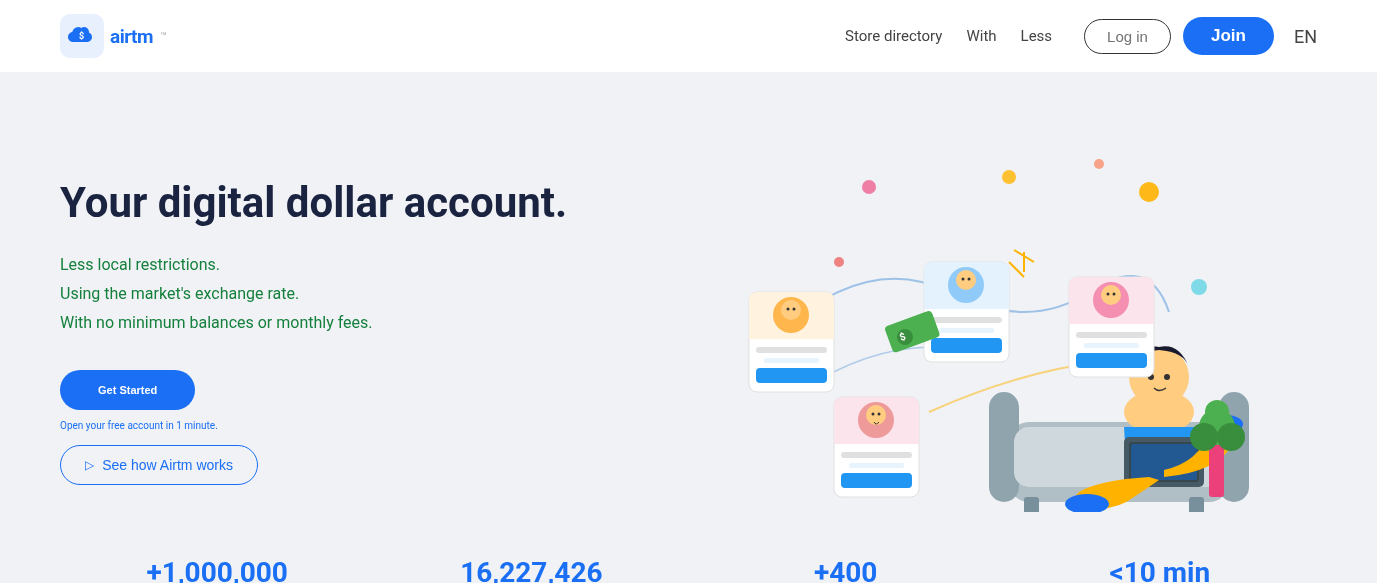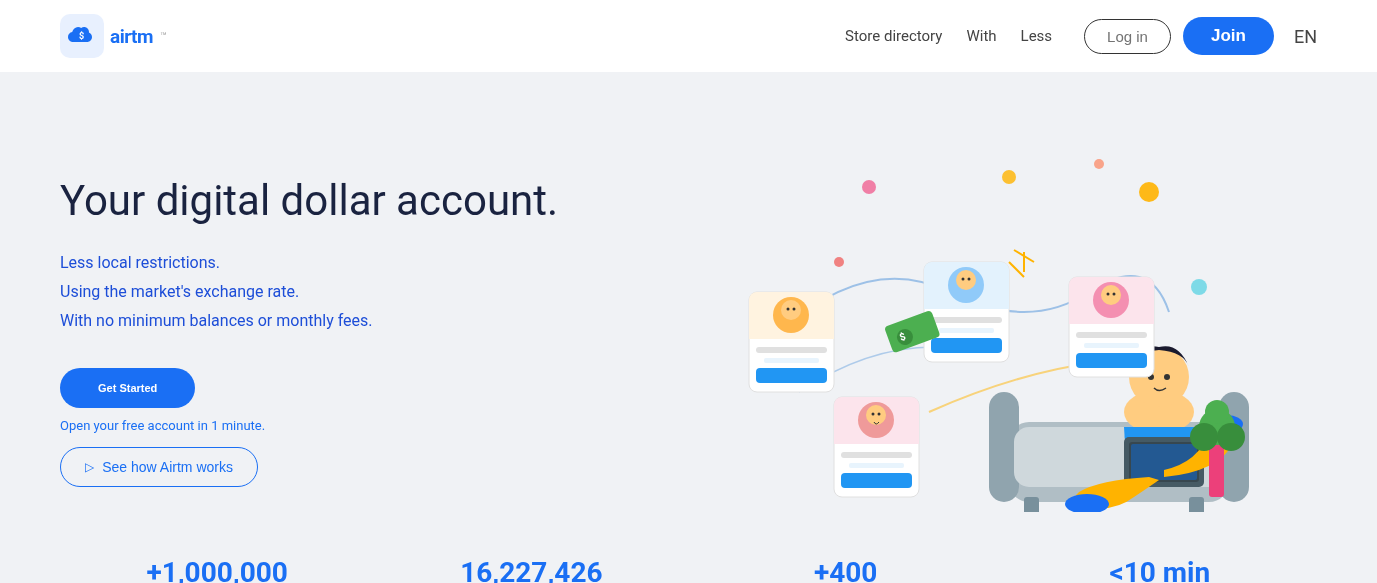--- a/index.html
+++ b/index.html
@@ -82,45 +82,45 @@
       min-height: 460px;
       background: #f0f2f5;
       position: relative;
     }
     .hero-left {
       flex: 0 0 540px;
       padding-top: 20px;
     }
     .hero-title {
       font-size: 42px;
-      font-weight: 400;
+      font-weight: 700;
       color: #1a2340;
       line-height: 1.15;
       margin-bottom: 24px;
     }
     .hero-sub {
       font-size: 16px;
-      color: #1d4ed8;
+      color: #15803d;
       line-height: 1.8;
       margin-bottom: 32px;
     }
     .btn-get-started {
       background: #1a6ff4;
       color: #fff;
       padding: 14px 38px;
       border-radius: 50px;
       font-size: 11px;
       font-weight: 600;
       border: none;
       cursor: pointer;
       display: block;
       width: fit-content;
     }
     .open-account-note {
-      font-size: 13px;
+      font-size: 10px;
       color: #888;
       margin-top: 10px;
       margin-bottom: 14px;
     }
     .open-account-note span {
       color: #1a6ff4;
     }
     .btn-see-how {
       display: flex;
       align-items: center;

